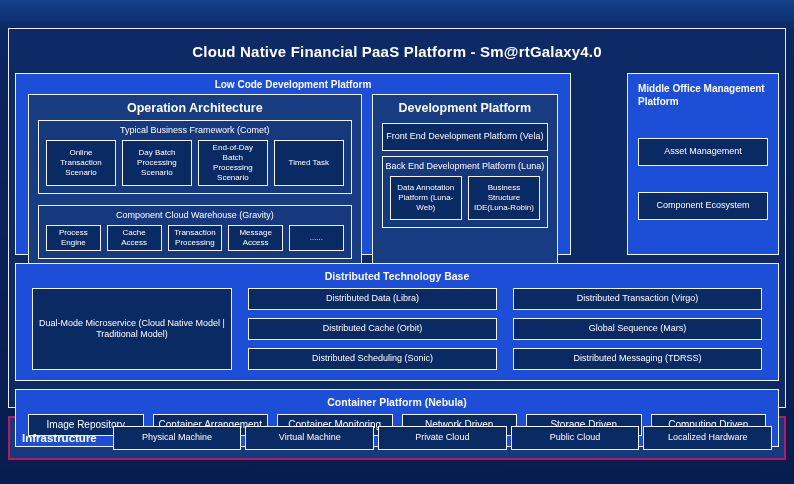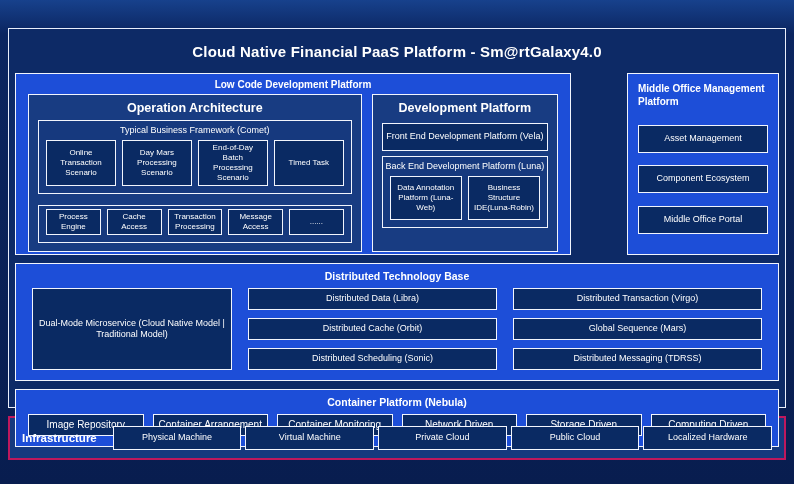--- a/index.html
+++ b/index.html
@@ -88,27 +88,28 @@
       <div class="lowcode-label">Low Code Development Platform</div>
       <div class="lowcode-body">
 
         <div class="panel op">
           <div class="panel-title">Operation Architecture</div>
 
           <div class="group">
             <div class="group-title">Typical Business Framework (Comet)</div>
             <div class="group-row">
               <div class="leaf">Online Transaction Scenario</div>
-              <div class="leaf">Day Mars Processing Scenario</div>
+              <div class="leaf">Day Batch Processing Scenario</div>
               <div class="leaf">End-of-Day Batch Processing Scenario</div>
               <div class="leaf">Timed Task</div>
             </div>
           </div>
 
           <div class="group">
+            <div class="group-title">Component Cloud Warehouse (Gravity)</div>
             <div class="group-row gravity-row">
               <div class="leaf">Process Engine</div>
               <div class="leaf">Cache Access</div>
               <div class="leaf">Transaction Processing</div>
               <div class="leaf">Message Access</div>
               <div class="leaf">......</div>
             </div>
           </div>
         </div>
 
@@ -125,21 +126,20 @@
         </div>
 
       </div>
     </div>
 
     <div class="section midoffice">
       <div class="midoffice-title">Middle Office Management Platform</div>
       <div class="midoffice-items">
         <div class="leaf">Asset Management</div>
         <div class="leaf">Component Ecosystem</div>
-        <div class="leaf">Middle Office Portal</div>
       </div>
     </div>
 
   </div>
 
   <div class="section distributed">
     <div class="section-title">Distributed Technology Base</div>
     <div class="dist-body">
       <div class="leaf dual">Dual-Mode Microservice (Cloud Native Model | Traditional Model)</div>
       <div class="dist-grid">

